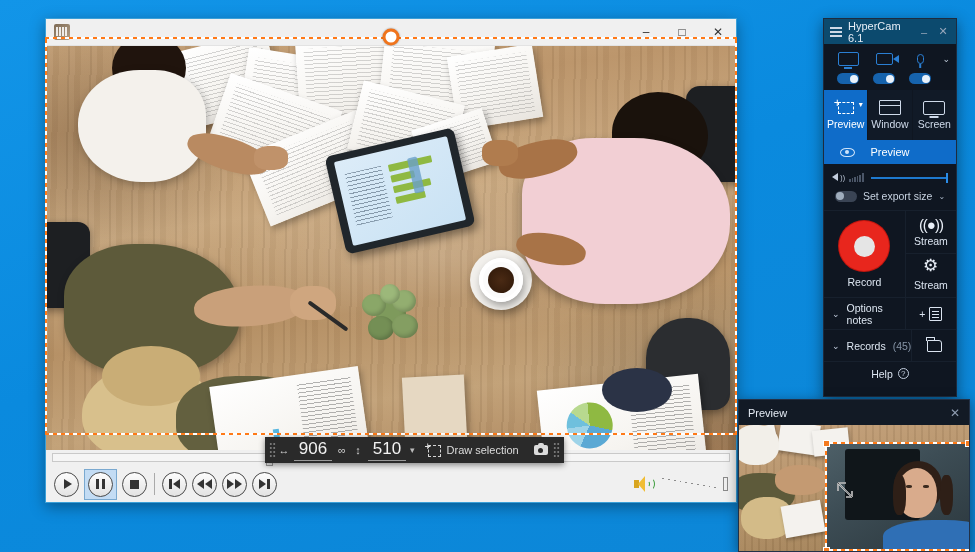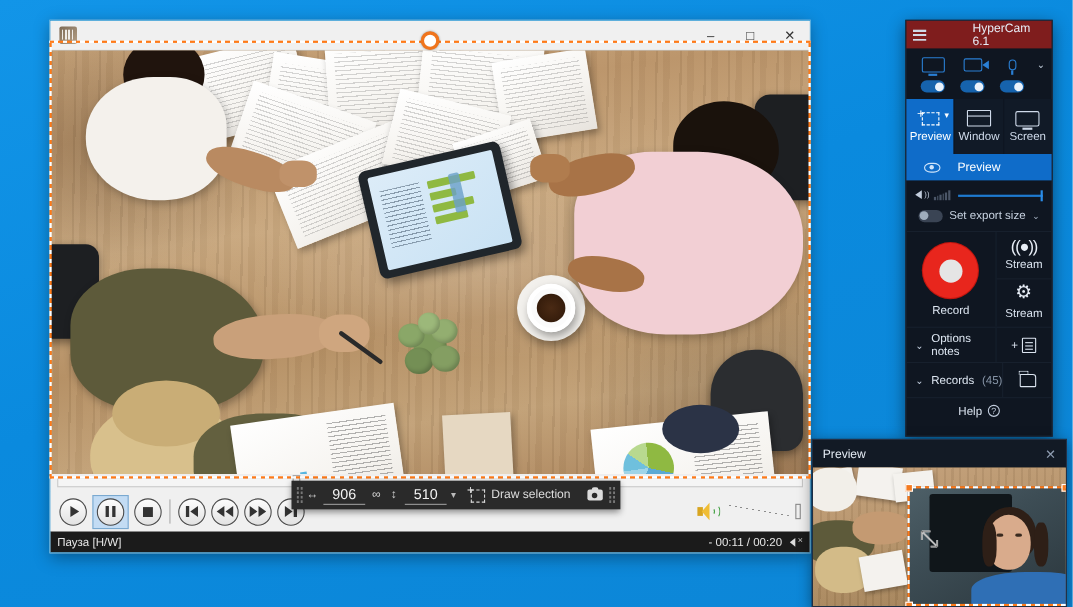--- a/index.html
+++ b/index.html
@@ -237,21 +237,21 @@
     padding: 0 4px; color: #dcdcdc; font-size: 11px;
     z-index: 40; box-shadow: 0 2px 6px rgba(0,0,0,.45);
   }
   .grip { width: 7px; height: 16px; flex: none;
     background: radial-gradient(circle,#777 35%, transparent 36%) 0 0/3.5px 4px; }
   .tb-ico { display: flex; align-items: center; justify-content: center;
     width: 16px; height: 16px; flex: none; color: #cfcfcf; font-size: 11px; }
   .dim-field {
     border-bottom: 1px solid #9a9a9a; min-width: 38px;
     text-align: center; padding: 0 3px 1px; color: #f2f2f2;
-    font-size: 13px; margin: 0 2px;
+    font-size: 17px; margin: 0 2px;
   }
   #sel-toolbar .chev { font-size: 9px; color: #bbb; margin: 0 5px 0 2px; }
   #draw-sel-btn { display: flex; align-items: center; gap: 6px;
     padding: 0 6px; height: 22px; }
   #draw-sel-icon {
     width: 15px; height: 14px; position: relative; flex: none;
   }
   #draw-sel-icon .bx {
     position: absolute; inset: 2px 0 0 2px;
     border: 1.3px dashed #d5d5d5;
@@ -309,21 +309,21 @@
     position: absolute; left: 823px; top: 18px;
     width: 134px; height: 379px;
     background: #0f1621;
     border: 1px solid #1d2b3e;
     box-shadow: 0 4px 14px rgba(0,0,0,.45);
     color: #dde6f1; font-size: 10.5px;
     display: flex; flex-direction: column;
   }
   #hc-title {
     height: 25px; display: flex; align-items: center;
-    padding: 0 4px 0 6px; background: #7f1d1d; flex: none; gap: 36px;
+    padding: 0 4px 0 6px; background: #0c4a6e; flex: none;
   }
   #hc-burger { width: 12px; height: 10px; flex: none; margin-right: 6px;
     background: linear-gradient(#cfd9e6 0 2px, transparent 2px 4px,
       #cfd9e6 4px 6px, transparent 6px 8px, #cfd9e6 8px 10px); }
   #hc-title-text { font-size: 11px; color: #e6edf6; }
   #hc-wc { margin-left: auto; display: flex; gap: 1px; }
   #hc-wc span { width: 18px; height: 20px; display: flex;
     align-items: center; justify-content: center; color: #96a6ba; font-size: 11px; }
 
   #hc-sources {
@@ -703,30 +703,20 @@
         <span class="w w1"></span>
           <span class="w w2"></span>
       </span>
       <span id="vol-track">
         <span class="ramp"></span>
         <span id="vol-thumb"></span>
       </span>
     </div>
   </div>
 
-  <div id="status-bar">
-    <span>Пауза [H/W]</span>
-    <span id="status-right">
-      <span>- 00:11 / 00:20</span>
-      <span id="mute-ico">
-        <span class="sp"></span>
-          <span class="x">×</span>
-      </span>
-    </span>
-  </div>
 </div>
 
 <div id="selection-overlay">
   <div class="ants"></div>
   <div id="selection-handle"></div>
 </div>
 
 <div id="sel-toolbar">
   <span class="grip"></span>
   <span class="tb-ico">↔</span>

